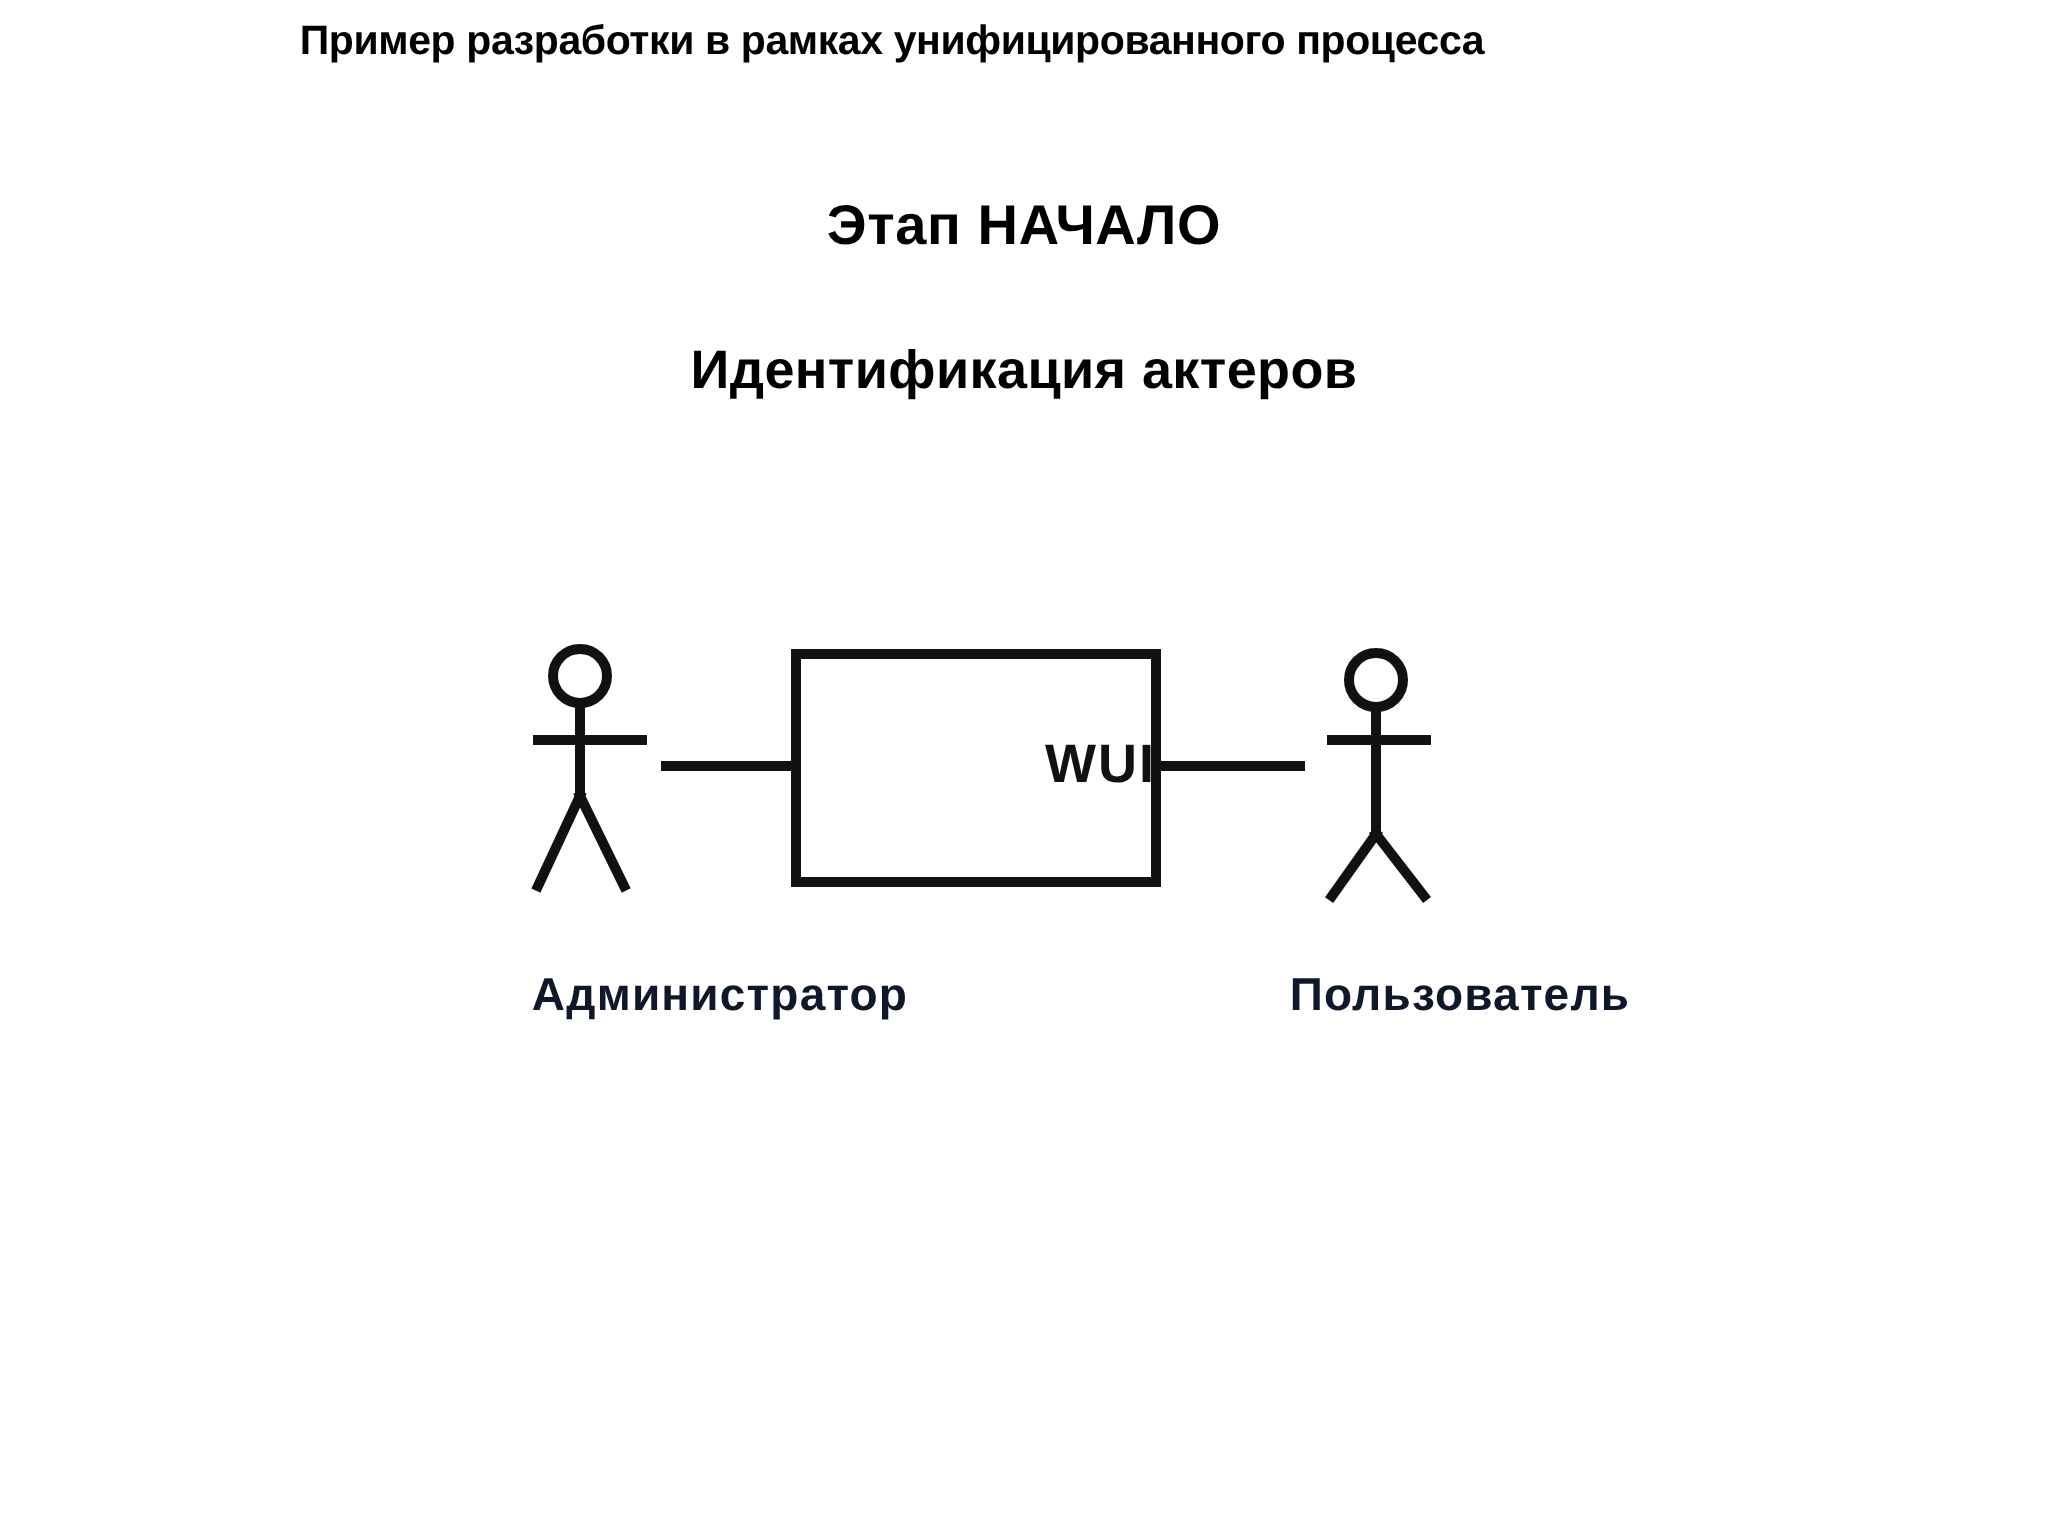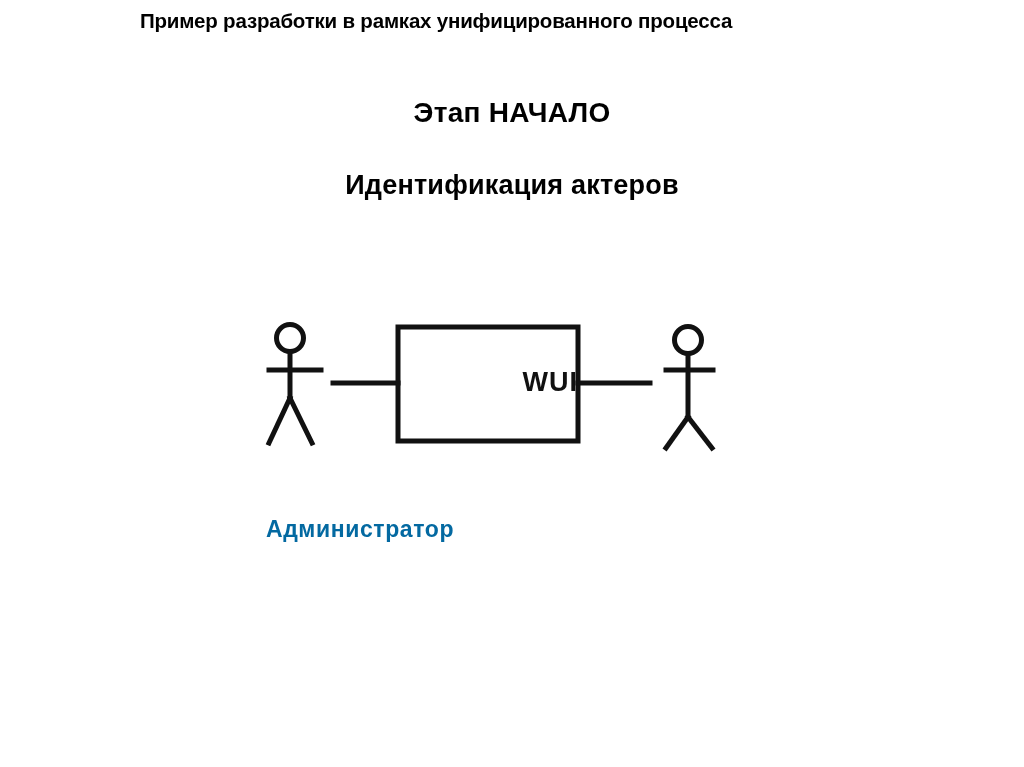--- a/index.html
+++ b/index.html
@@ -21,21 +21,21 @@
   .slide {
     position: absolute;
     inset: 0;
     background: #ffffff;
   }
 
   
   .title-block {
     position: absolute;
     top: 8px;
-    left: 8px;
+    left: 18px;
     width: 856px;
     text-align: center;
   }
   .title-line {
     font-family: "Liberation Sans", sans-serif;
     font-weight: bold;
     font-size: 20.5px;
     line-height: 26px;
     letter-spacing: -0.2px;
     color: #000;
@@ -84,23 +84,22 @@
   }
 
   .actor-label {
     position: absolute;
     font-family: "Liberation Sans", sans-serif;
     font-weight: bold;
     font-size: 23px;
     line-height: 30px;
     letter-spacing: 0.6px;
     text-align: center;
-    color: #0369a1;
+    color: #0f172a;
     white-space: nowrap;
-    margin-top: 32px;
   }
   .actor-label.admin {
     left: 25px;
     top: 182px;
     width: 370px;
   }
   .actor-label.user {
     left: 430px;
     top: 182px;
     width: 300px;
@@ -162,15 +161,16 @@
 
       </g>
     </svg>
 
     <div class="component-text">WUI</div>
 
     <div class="actor-label admin">
       <div>Администратор</div>
     </div>
 
+    <div class="actor-label user">Пользователь</div>
 
   </div>
 </div>
 
 </body></html>

